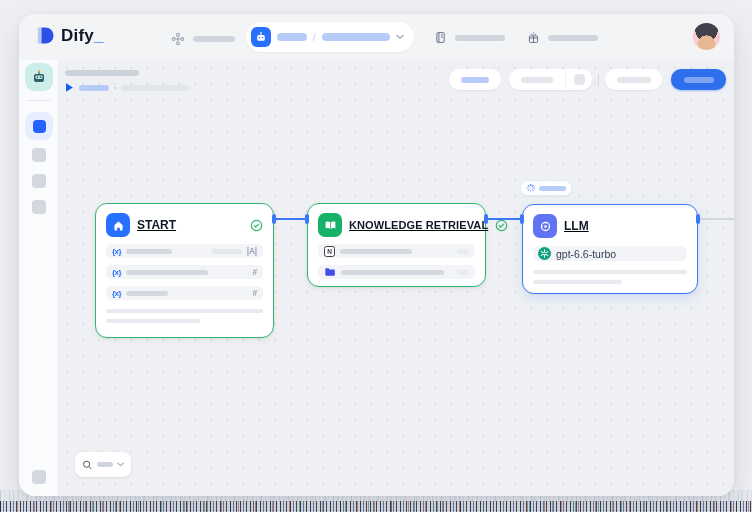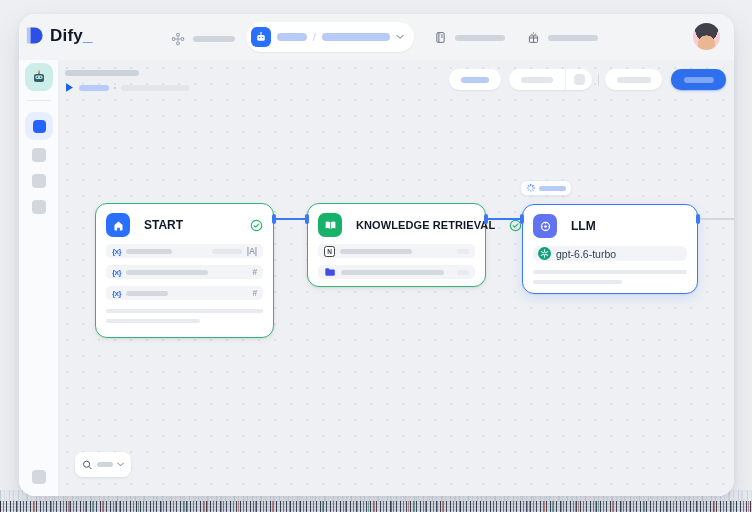--- a/index.html
+++ b/index.html
@@ -6,21 +6,21 @@
   html,body { font-family:"Liberation Sans", sans-serif; }
   .stage { position:relative; width:752px; height:512px; overflow:hidden; background:#edeff3; }
 
   
   .window { position:absolute; left:19px; top:14px; width:715px; height:482px;
     background:#f4f5f7; border-radius:16px; overflow:hidden;
     box-shadow:0 12px 30px rgba(16,24,40,.10), 0 2px 6px rgba(16,24,40,.06); }
 
   
   .header { position:absolute; left:0; top:0; right:0; height:46px; background:#f3f4f6; display:flex; align-items:center; }
-  .logo { position:absolute; left:4px; top:11px; display:flex; align-items:center; gap:6px; }
+  .logo { position:absolute; left:15px; top:11px; display:flex; align-items:center; gap:6px; }
   .logo-text { font-size:17px; font-weight:700; color:#101828; letter-spacing:.2px; }
   .logo-cursor { color:#2970ff; font-weight:800; }
   .hgroup { position:absolute; display:flex; align-items:center; gap:8px; }
   .pill { position:absolute; left:227px; top:8px; height:30px; width:168px; background:#fff; border-radius:15px;
     display:flex; align-items:center; gap:6px; padding:0 10px 0 5px; box-shadow:0 1px 2px rgba(16,24,40,.06); }
   .bot-tile { width:20px; height:20px; border-radius:6px; background:#2970ff; display:flex; align-items:center; justify-content:center; flex:none; }
   .slash { color:#cfd4dc; font-size:11px; }
   .avatar { position:absolute; right:14px; top:9px; width:27px; height:27px; border-radius:50%;
     background:
       radial-gradient(circle at 50% 78%, #eab793 0 34%, rgba(0,0,0,0) 35%),
@@ -59,21 +59,21 @@
   .seg-r { width:26px; display:flex; align-items:center; justify-content:center; }
   .seg-icon { width:11px; height:11px; border-radius:4px; background:#e3e6eb; }
   .tb-vdiv { position:absolute; top:14px; width:1px; height:12px; background:#d8dce2; }
   .tb-primary { background:#2e6fee; box-shadow:0 1px 2px rgba(46,111,238,.4); }
 
   
   .node { position:absolute; background:#fff; border-radius:12px; padding:9px 10px;
     box-shadow:0 2px 6px rgba(16,24,40,.06), 0 1px 2px rgba(16,24,40,.05); }
   .node-green { border:1px solid #31b570; }
   .node-blue  { border:1.5px solid #3b78f7; box-shadow:0 4px 12px rgba(59,120,247,.15), 0 1px 2px rgba(16,24,40,.05); }
-  .node-head { display:flex; align-items:center; gap:14px; height:24px; }
+  .node-head { display:flex; align-items:center; gap:7px; height:24px;text-decoration:underline; }
   .node-icon { width:24px; height:24px; border-radius:7px; display:flex; align-items:center; justify-content:center; flex:none; }
   .tile-blue { background:#2970ff; } .tile-green { background:#17b26a; } .tile-indigo { background:#6172f3; }
   .node-title { font-weight:700; color:#101828; white-space:nowrap; }
   .node-check { margin-left:auto; display:flex; }
   .nrow { height:14px; border-radius:5px; background:#f2f4f7; display:flex; align-items:center; gap:5px; padding:0 6px; margin-top:7px; }
   .vx { color:#2970ff; font-size:8px; font-weight:700; letter-spacing:-.5px; flex:none; }
   .ntype { margin-left:auto; color:#98a2b3; font-size:8.5px; font-weight:600; letter-spacing:-.2px; }
   .nrow .bar { height:5px; }
   .notion-ic { width:11px; height:11px; border:1.1px solid #3f3f46; border-radius:2.5px; background:#fff;
     font-size:6.5px; font-weight:700; color:#3f3f46; display:flex; align-items:center; justify-content:center; flex:none; }

